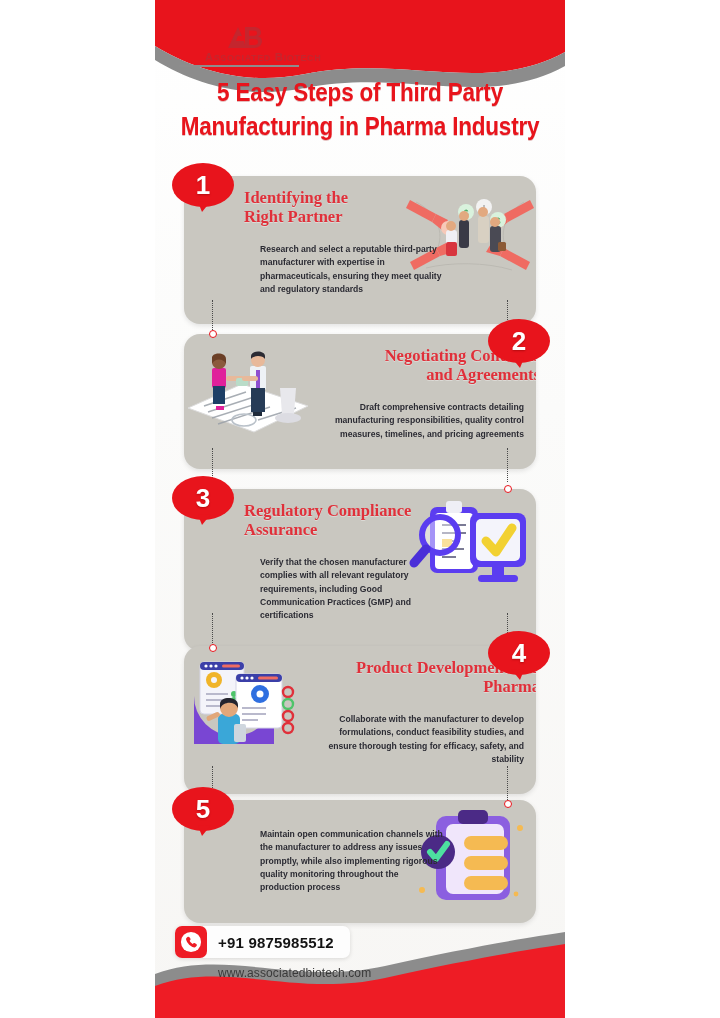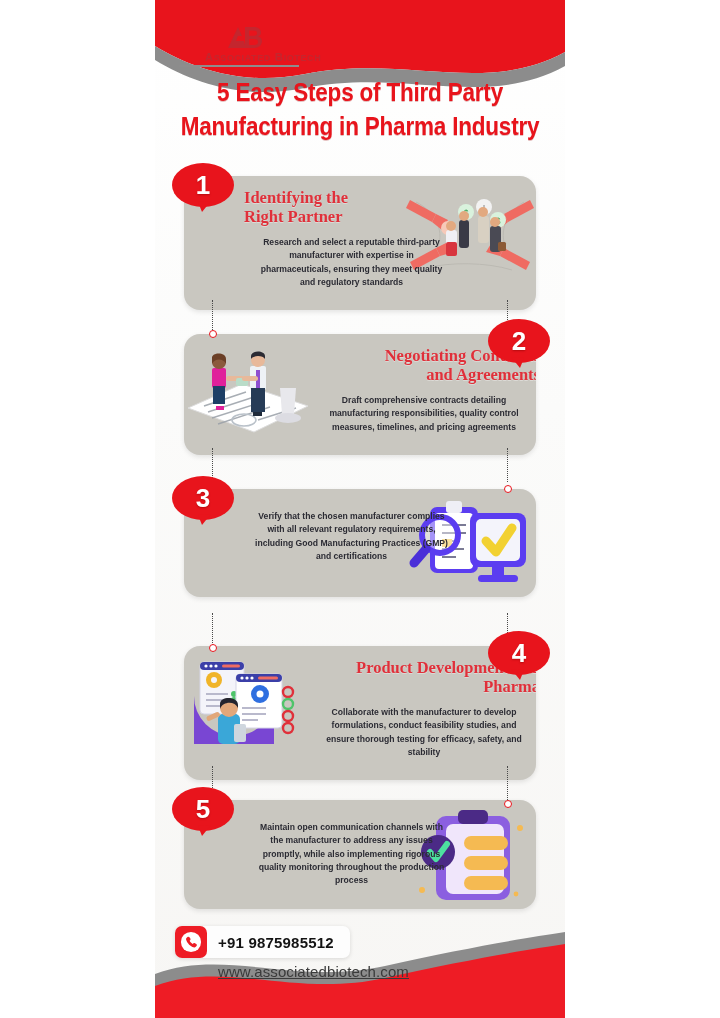--- a/index.html
+++ b/index.html
@@ -99,22 +99,21 @@
     line-height: 1.18;
     margin: 0 0 3px 0;
     text-shadow: 0 1px 0 rgba(255,255,255,.35);
   }
   .step-body {
     color: #2b2b33;
     font-family: "Liberation Sans", sans-serif;
     font-size: 8.6px;
     line-height: 1.55;
     font-weight: 600;
-    margin: 9px;
-    text-align: center;
+    margin: 16px;
   }
 
   
   .txt-left  { width: 215px; margin-left: 46px; text-align: left; }
   .txt-right { width: 232px; margin-left: 110px; text-align: right; }
 
   .step.imgright .art { right: 2px; }
   .step.imgleft  .art { left: 0px; }
 
   .art {
@@ -187,25 +186,24 @@
     font-size: 15px;
     color: #131313;
     margin-left: 11px;
     letter-spacing: .2px;
     white-space: nowrap;
   }
   .website {
     position: absolute;
     left: 63px; bottom: 38px;
     font-family: "Liberation Sans", sans-serif;
-    font-size: 15px;
+    font-size: 12px;
     color: #3a3a3a;
     z-index: 7;
     letter-spacing: .1px;
-    text-decoration: underline;
   }
 </style>
 </head>
 <body>
 
 <div id="poster">
 
   <svg class="top-wave" viewBox="0 0 410 110" preserveAspectRatio="none">
     <path d="M0,0 L410,0 L410,52 C330,96 250,54 150,74 C90,86 40,70 0,46 Z" fill="#e8141c"></path>
     <path d="M0,46 C40,70 90,86 150,74 C250,54 330,96 410,52 L410,66 C330,110 250,68 150,88 C90,100 40,84 0,60 Z" fill="#8c8c8c"></path>
@@ -366,21 +364,25 @@
         <rect x="64" y="18" width="56" height="54" rx="8" fill="#5b3df0"></rect>
         <rect x="70" y="24" width="44" height="42" rx="5" fill="#f4f4fb"></rect>
         <path d="M80,46 L90,57 L106,33" stroke="#f2d132" stroke-width="9" fill="none" stroke-linecap="round" stroke-linejoin="round"></path>
         <rect x="86" y="72" width="12" height="8" fill="#5b3df0"></rect>
         <rect x="72" y="80" width="40" height="7" rx="3.5" fill="#5b3df0"></rect>
         <circle cx="34" cy="40" r="18" fill="#ffffff" fill-opacity=".45" stroke="#5b3df0" stroke-width="6"></circle>
         <path d="M20,54 L8,68" stroke="#4a2fd8" stroke-width="9" stroke-linecap="round"></path>
       </svg>
       <div class="card-inner">
         <div class="txt-left">
-          <p class="step-body">Verify that the chosen manufacturer complies with all relevant regulatory requirements, including Good Manufacturing Practices (GMP) and certifications</p>
+          <h3 class="step-title">
+            <span>Regulatory Compliance</span><br>
+            <span>Assurance</span>
+          </h3>
+          <p class="step-body">Verify that the chosen manufacturer complies with all relevant regulatory requirements, including Good Communication Practices (GMP) and certifications</p>
         </div>
       </div>
     </div>
     <div class="bubble left">
       <svg width="62" height="50" viewBox="0 0 62 50">
         <ellipse cx="31" cy="23" rx="31" ry="22" fill="#e8141c"></ellipse>
         <path d="M26,40 L30,50 L39,39 Z" fill="#e8141c"></path>
       </svg>
       <div class="num">3</div>
     </div>

